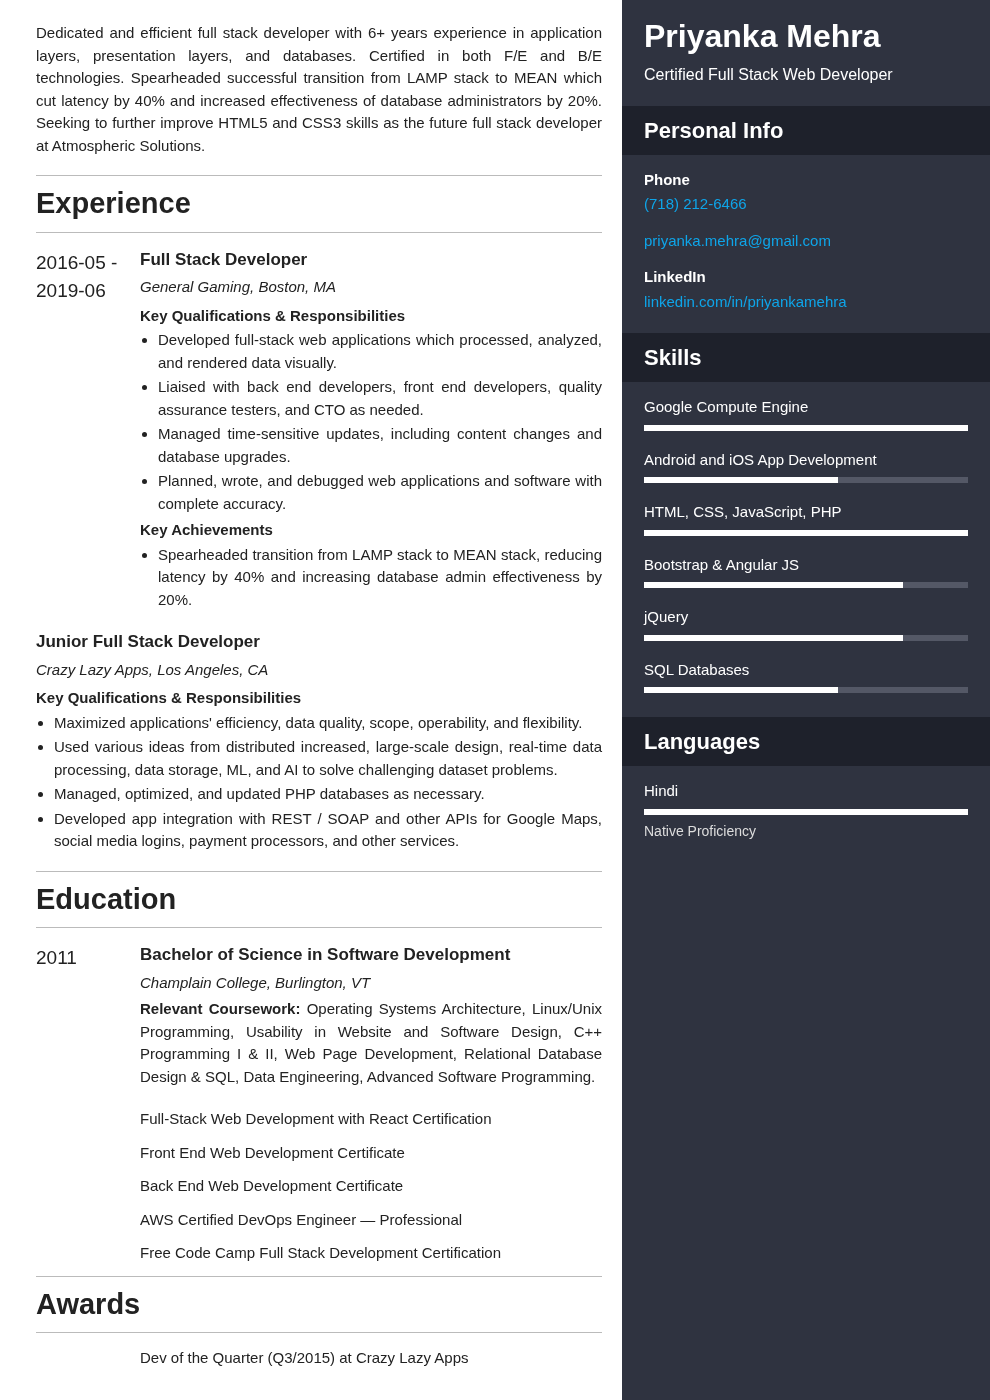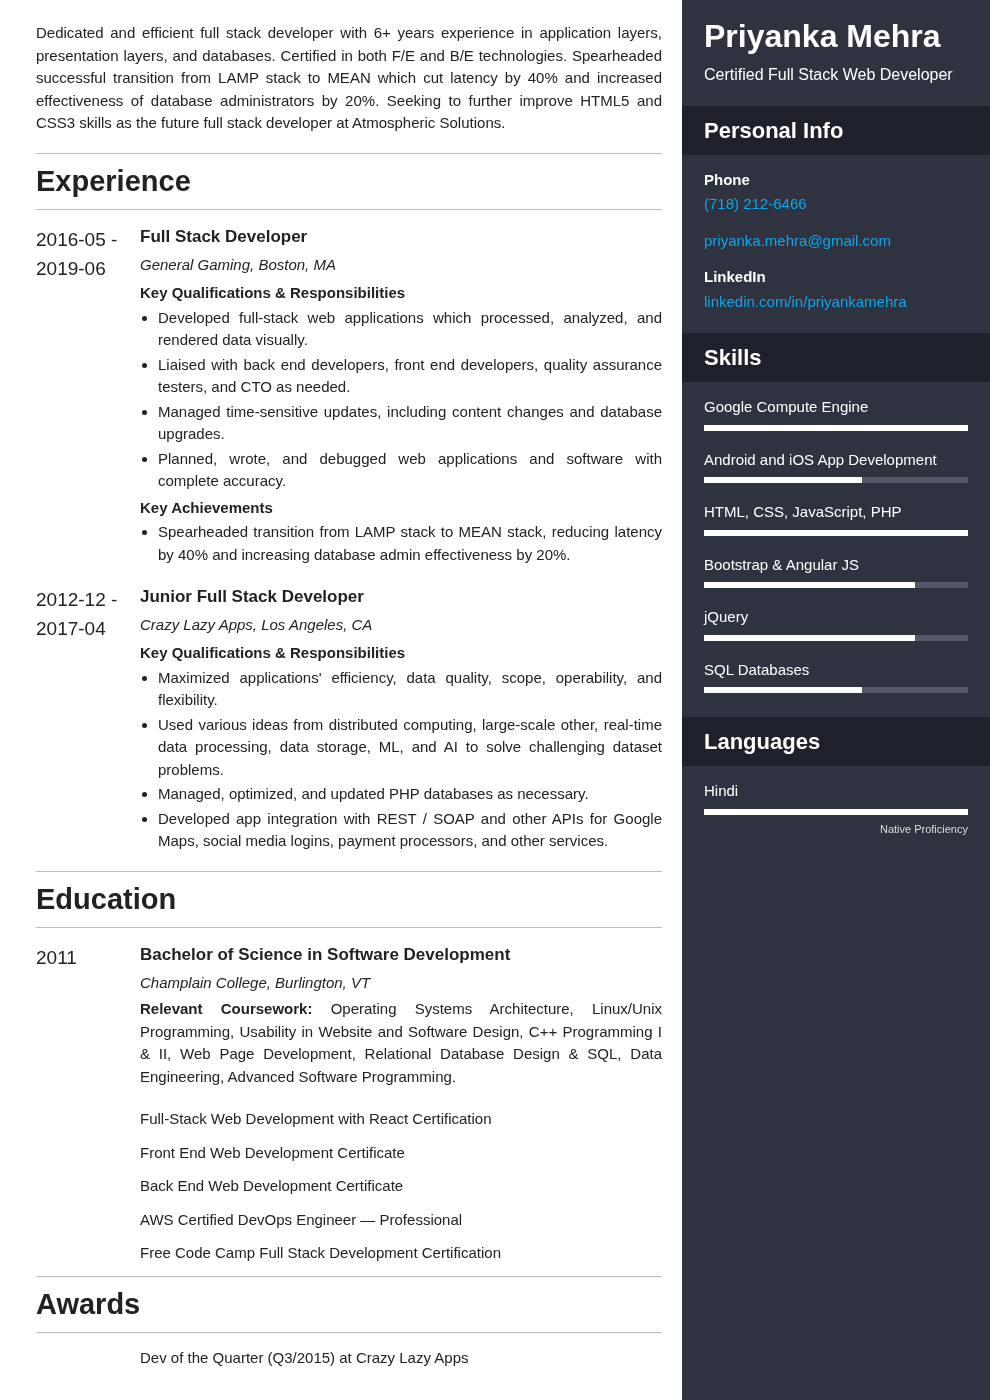--- a/index.html
+++ b/index.html
@@ -67,21 +67,21 @@
     padding-left: 104px;
     margin-bottom: 11px;
     text-align: left;
   }
   .edu-body p { margin-bottom: 4px; }
   .coursework { text-align: justify; }
   .coursework .label { font-weight: bold; }
 
   
   .sidebar {
-    width: 308px;
+    width: 368px;
     flex-shrink: 0;
     background: #2f3340;
     color: #fff;
     font-size: 15px;
   }
   .sb-header { padding: 18px 22px 20px 22px; }
   .sb-name {
     font-size: 32px;
     font-weight: bold;
     line-height: 1.15;
@@ -109,22 +109,21 @@
     width: 100%;
     position: relative;
   }
   .bar-fill {
     height: 100%;
     background: #fff;
     position: absolute;
     left: 0; top: 0;
   }
   .lang-level {
-    text-align: right;
-    font-size: 11px;
+    font-size: 14px;
     margin-top: 6px;
     color: #ddd;
   }
 </style>
 </head>
 <body>
 
 <div class="main">
 
   <p class="summary">Dedicated and efficient full stack developer with 6+ years experience in application layers, presentation layers, and databases. Certified in both F/E and B/E technologies. Spearheaded successful transition from LAMP stack to MEAN which cut latency by 40% and increased effectiveness of database administrators by 20%. Seeking to further improve HTML5 and CSS3 skills as the future full stack developer at Atmospheric Solutions.</p>
@@ -146,28 +145,27 @@
           <li>Planned, wrote, and debugged web applications and software with complete accuracy.</li>
         </ul>
         <div class="subhead">Key Achievements</div>
         <ul class="bullets">
           <li>Spearheaded transition from LAMP stack to MEAN stack, reducing latency by 40% and increasing database admin effectiveness by 20%.</li>
         </ul>
       </div>
     </div>
 
     <div class="entry">
-      <div class="dates">2012-12 - 2017-04</div>
       <div class="body">
         <div class="role">Junior Full Stack Developer</div>
         <div class="org">Crazy Lazy Apps, Los Angeles, CA</div>
         <div class="subhead">Key Qualifications &amp; Responsibilities</div>
         <ul class="bullets">
           <li>Maximized applications' efficiency, data quality, scope, operability, and flexibility.</li>
-          <li>Used various ideas from distributed computing, large-scale other, real-time data processing, data storage, ML, and AI to solve challenging dataset problems.</li>
+          <li>Used various ideas from distributed increased, large-scale design, real-time data processing, data storage, ML, and AI to solve challenging dataset problems.</li>
           <li>Managed, optimized, and updated PHP databases as necessary.</li>
           <li>Developed app integration with REST / SOAP and other APIs for Google Maps, social media logins, payment processors, and other services.</li>
         </ul>
       </div>
     </div>
   </div>
 
   <h2 class="section-title sep-top">Education</h2>
   <div class="entry">
     <div class="dates">2011</div>

